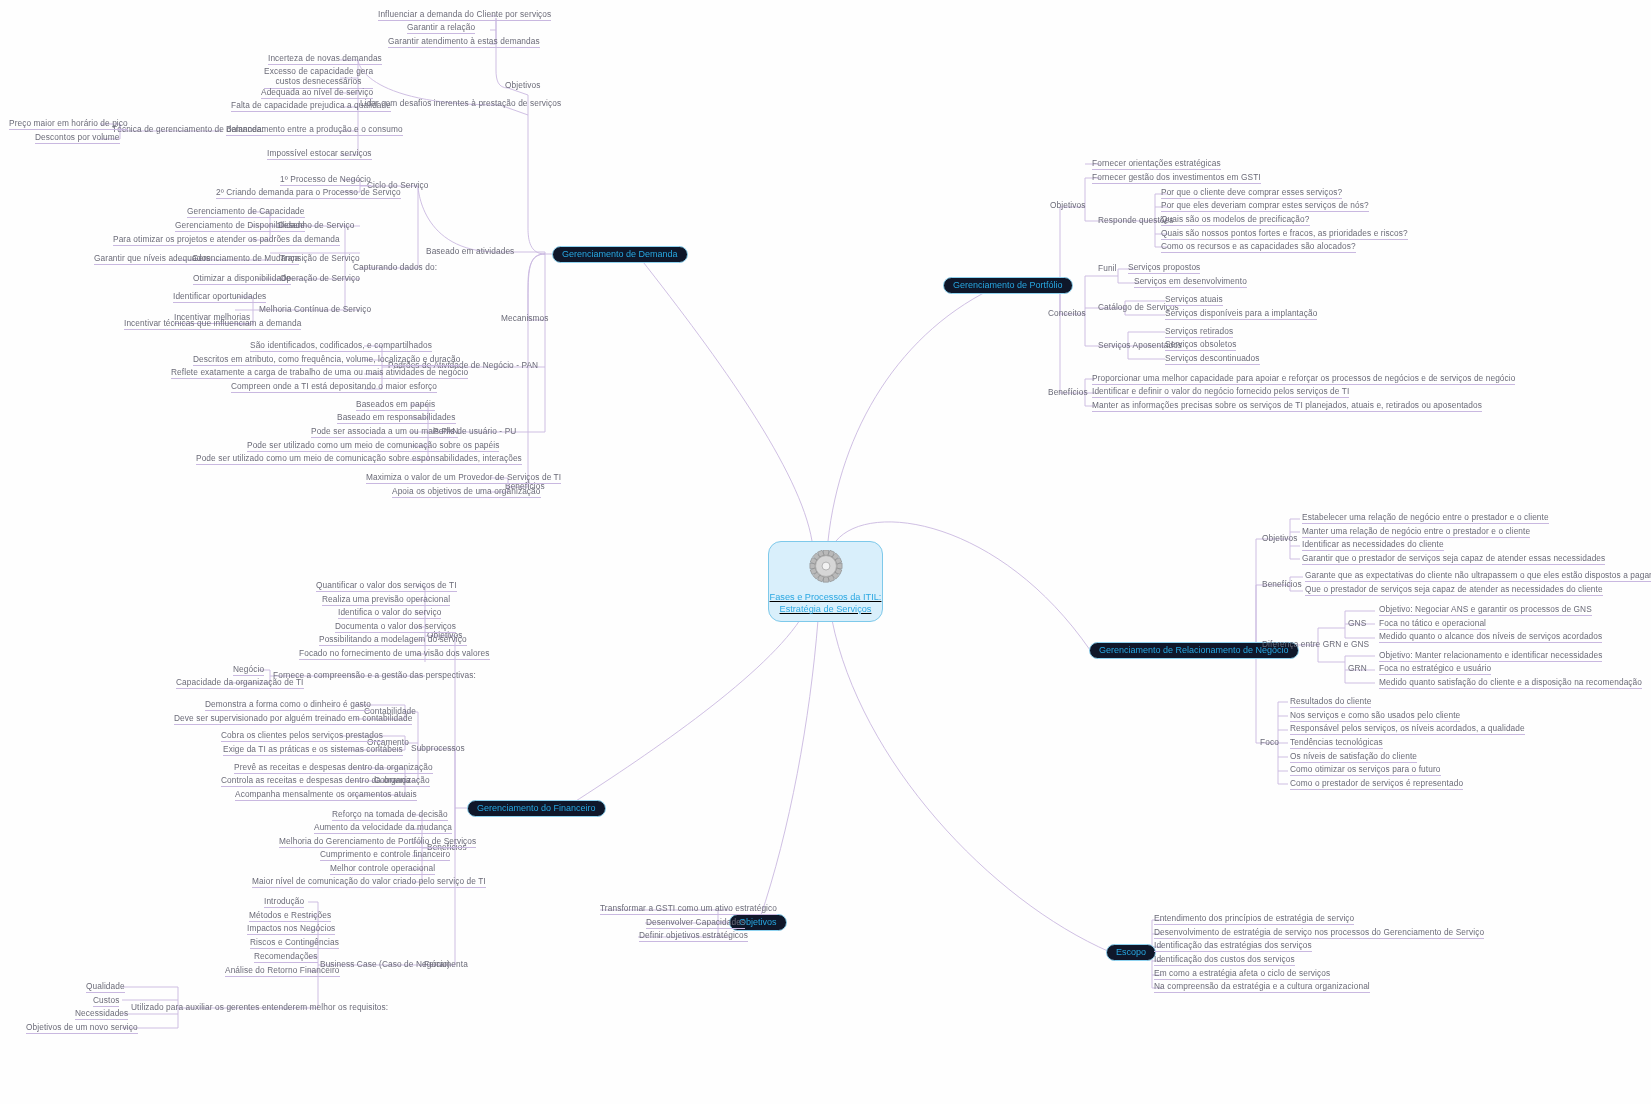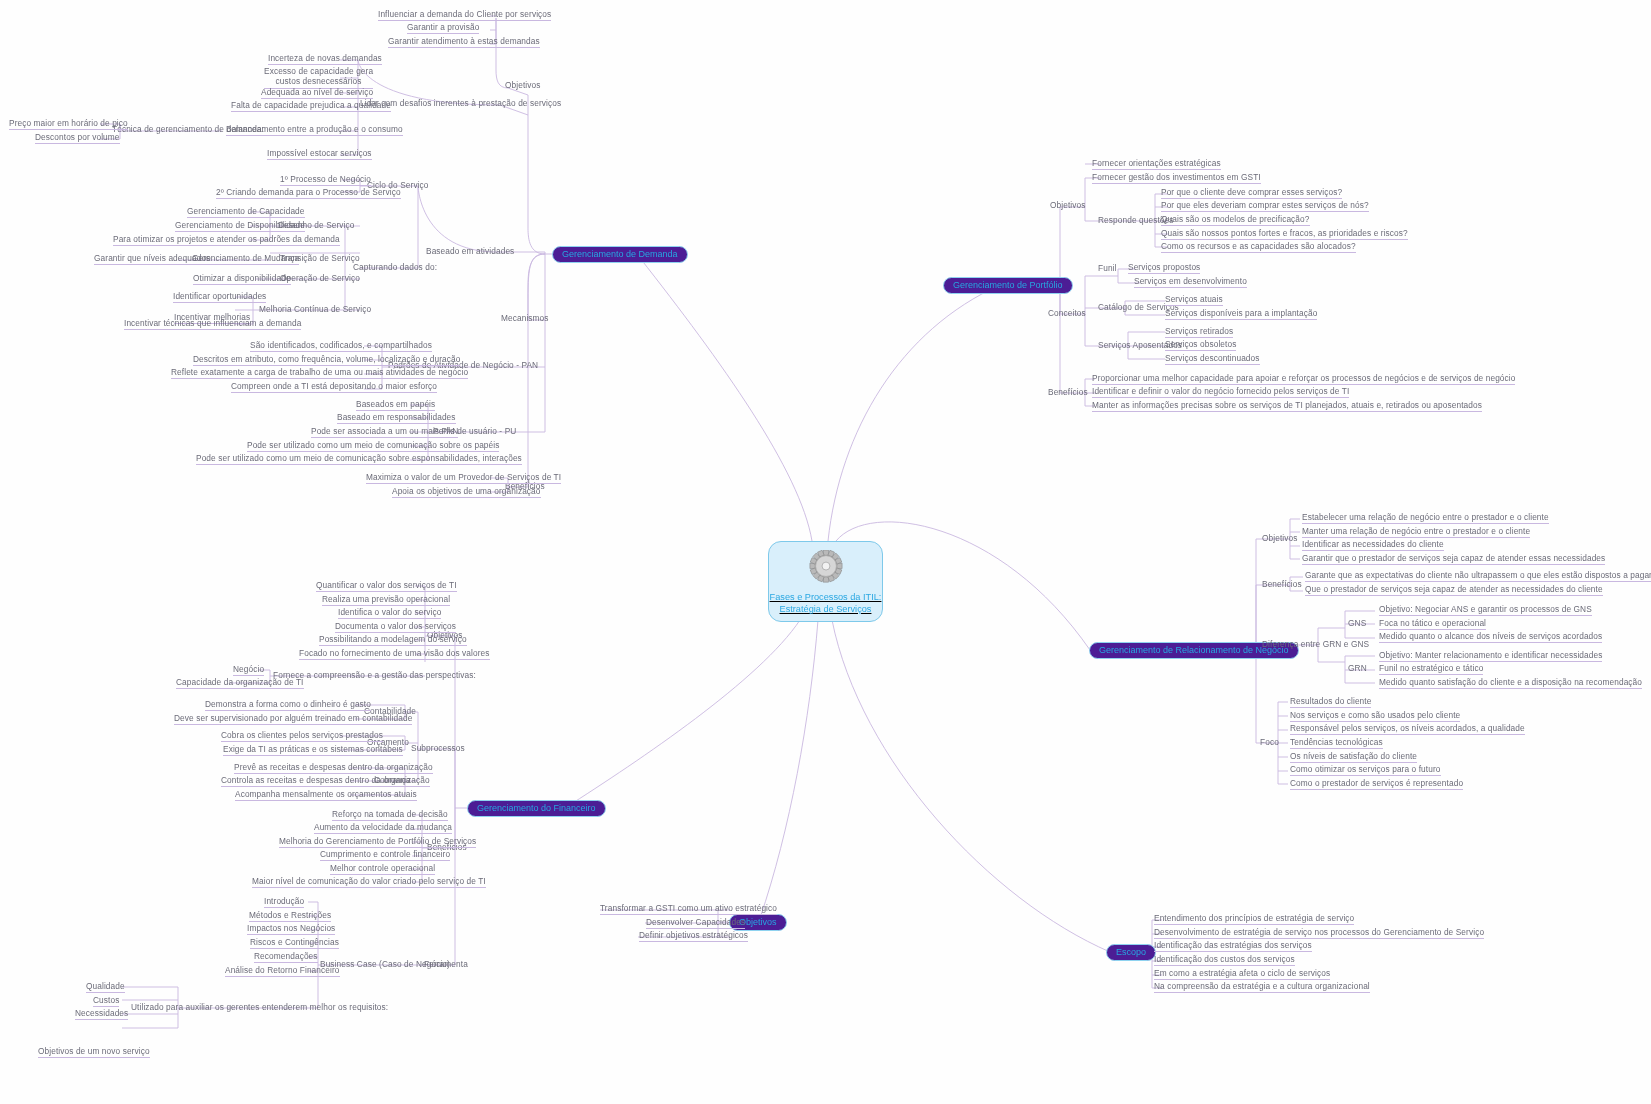--- a/index.html
+++ b/index.html
@@ -4,21 +4,21 @@
 <style>
   html,body{margin:0;padding:0;background:#fefefe;}
   body{width:1651px;height:1104px;position:relative;overflow:hidden;
        font-family:"Liberation Sans","DejaVu Sans",sans-serif;}
   #canvas{position:absolute;inset:0;}
   svg#wires{position:absolute;left:0;top:0;width:1651px;height:1104px;pointer-events:none;}
   .node{position:absolute;font-size:8.3px;color:#6b6b78;white-space:nowrap;
         line-height:1.25;letter-spacing:.1px;}
   .node.u{border-bottom:1px solid #c9b8e0;padding-bottom:1px;}
   .branch{position:absolute;white-space:nowrap;font-size:9px;color:#27a6e0;
-          background:#4c1d95;border:1px solid #8fd3f0;border-radius:9px;
+          background:#0f172a;border:1px solid #8fd3f0;border-radius:9px;
           padding:2px 9px 3px 9px;}
   #center{position:absolute;left:768px;top:541px;width:113px;height:79px;
           background:#d9effb;border:1.4px solid #7ec9ea;border-radius:13px;
           display:flex;flex-direction:column;align-items:center;justify-content:flex-start;text-decoration:underline;}
   #center .gear{margin-top:8px;}
   #center .ctitle{font-size:9.2px;color:#2ba8e2;text-align:center;line-height:1.35;margin-top:3px;}
 </style>
 </head>
 <body>
 
@@ -315,21 +315,21 @@
 
   <div class="branch" style="left:552px;top:246px;">Gerenciamento de Demanda</div>
   <div class="branch" style="left:943px;top:277px;">Gerenciamento de Portfólio</div>
   <div class="branch" style="left:1089px;top:642px;">Gerenciamento de Relacionamento de Negócio</div>
   <div class="branch" style="left:467px;top:800px;">Gerenciamento do  Financeiro</div>
   <div class="branch" style="left:729px;top:914px;">Objetivos</div>
   <div class="branch" style="left:1106px;top:944px;">Escopo</div>
 
   <div class="node" style="left:505px;top:80px;">Objetivos</div>
   <div class="node u" style="left:378px;top:9px;">Influenciar a demanda do Cliente por serviços</div>
-  <div class="node u" style="left:407px;top:22px;">Garantir a provisão</div>
+  <div class="node u" style="left:407px;top:22px;">Garantir a relação</div>
   <div class="node u" style="left:388px;top:36px;">Garantir atendimento à estas demandas</div>
 
   <div class="node" style="left:360px;top:98px;">Lidar com desafios inerentes à prestação de serviços</div>
   <div class="node u" style="left:268px;top:53px;">Incerteza de novas demandas</div>
   <div class="node u" style="left:264px;top:66px;white-space:pre-line;text-align:center;">Excesso de capacidade gera
 custos desnecessários</div>
   <div class="node u" style="left:261px;top:87px;">Adequada ao nível de serviço</div>
   <div class="node u" style="left:231px;top:100px;">Falta de capacidade prejudica a qualidade</div>
   <div class="node u" style="left:226px;top:124px;">Balanceamento entre a produção e o consumo</div>
   <div class="node u" style="left:267px;top:148px;">Impossível estocar serviços</div>
@@ -421,21 +421,21 @@
   <div class="node u" style="left:1305px;top:584px;">Que o prestador de serviços seja capaz de atender as necessidades do cliente</div>
 
   <div class="node" style="left:1262px;top:639px;">Diferença entre GRN e GNS</div>
   <div class="node" style="left:1348px;top:618px;">GNS</div>
   <div class="node u" style="left:1379px;top:604px;">Objetivo: Negociar ANS e garantir os processos de GNS</div>
   <div class="node u" style="left:1379px;top:618px;">Foca no tático e operacional</div>
   <div class="node u" style="left:1379px;top:631px;">Medido quanto o alcance dos níveis de serviços acordados</div>
 
   <div class="node" style="left:1348px;top:663px;">GRN</div>
   <div class="node u" style="left:1379px;top:650px;">Objetivo: Manter relacionamento e identificar  necessidades</div>
-  <div class="node u" style="left:1379px;top:663px;">Funil no estratégico e tático</div>
+  <div class="node u" style="left:1379px;top:663px;">Foca no estratégico e usuário</div>
   <div class="node u" style="left:1379px;top:677px;">Medido quanto satisfação do cliente e  a disposição na recomendação</div>
 
   <div class="node" style="left:1260px;top:737px;">Foco</div>
   <div class="node u" style="left:1290px;top:696px;">Resultados do cliente</div>
   <div class="node u" style="left:1290px;top:710px;">Nos serviços e como são usados       pelo cliente</div>
   <div class="node u" style="left:1290px;top:723px;">Responsável pelos serviços, os níveis acordados, a qualidade</div>
   <div class="node u" style="left:1290px;top:737px;">Tendências tecnológicas</div>
   <div class="node u" style="left:1290px;top:751px;">Os níveis de satisfação do cliente</div>
   <div class="node u" style="left:1290px;top:764px;">Como otimizar os serviços para o futuro</div>
   <div class="node u" style="left:1290px;top:778px;">Como o prestador de serviços é representado</div>
@@ -480,21 +480,21 @@
   <div class="node u" style="left:249px;top:910px;">Métodos e Restrições</div>
   <div class="node u" style="left:247px;top:923px;">Impactos nos  Negócios</div>
   <div class="node u" style="left:250px;top:937px;">Riscos e Contingências</div>
   <div class="node u" style="left:254px;top:951px;">Recomendações</div>
   <div class="node u" style="left:225px;top:965px;">Análise do Retorno Financeiro</div>
 
   <div class="node" style="left:131px;top:1002px;">Utilizado para auxiliar os gerentes entenderem melhor os requisitos:</div>
   <div class="node u" style="left:86px;top:981px;">Qualidade</div>
   <div class="node u" style="left:93px;top:995px;">Custos</div>
   <div class="node u" style="left:75px;top:1008px;">Necessidades</div>
-  <div class="node u" style="left:38px;top:1022px;margin-top:24px;">Objetivos de um novo serviço</div>
+  <div class="node u" style="left:26px;top:1022px;">Objetivos de um novo serviço</div>
 
   <div class="node u" style="left:600px;top:903px;">Transformar a GSTI como um ativo estratégico</div>
   <div class="node u" style="left:646px;top:917px;">Desenvolver Capacidades</div>
   <div class="node u" style="left:639px;top:930px;">Definir objetivos estratégicos</div>
 
   <div class="node u" style="left:1154px;top:913px;">Entendimento dos princípios de estratégia de serviço</div>
   <div class="node u" style="left:1154px;top:927px;">Desenvolvimento de estratégia de serviço nos processos do Gerenciamento de Serviço</div>
   <div class="node u" style="left:1154px;top:940px;">Identificação das estratégias dos serviços</div>
   <div class="node u" style="left:1154px;top:954px;">Identificação dos custos dos serviços</div>
   <div class="node u" style="left:1154px;top:968px;">Em como a estratégia afeta o ciclo de serviços</div>

